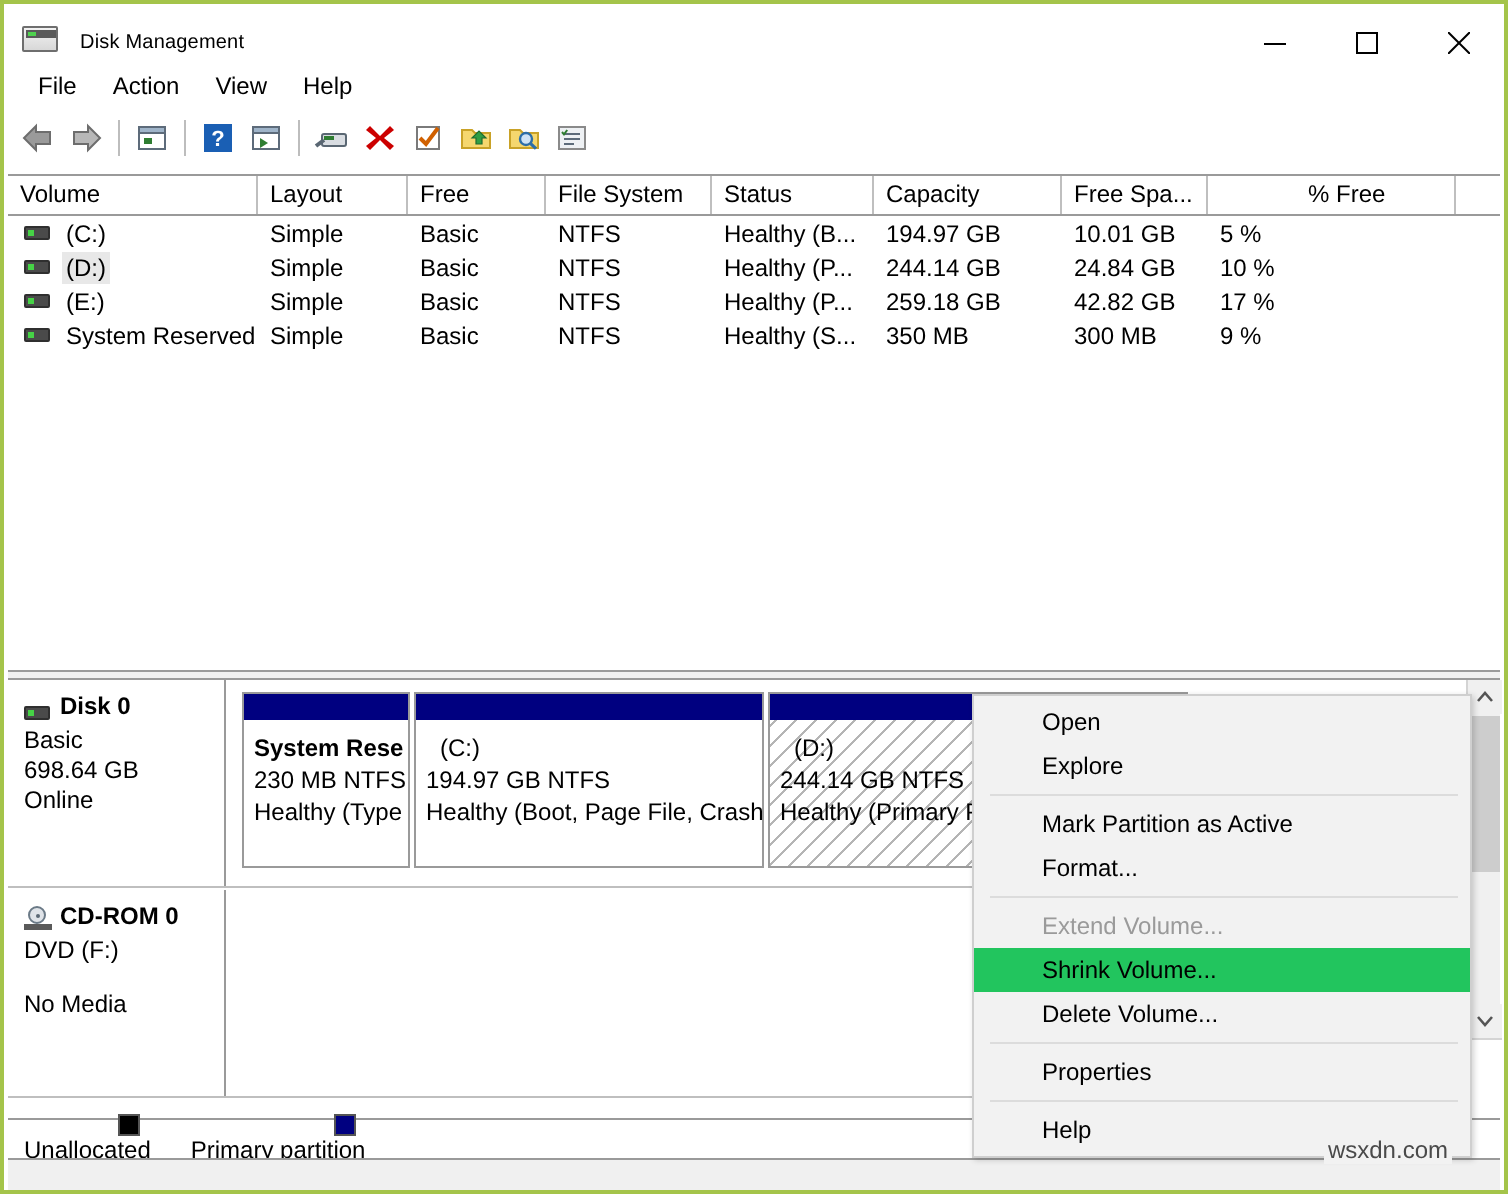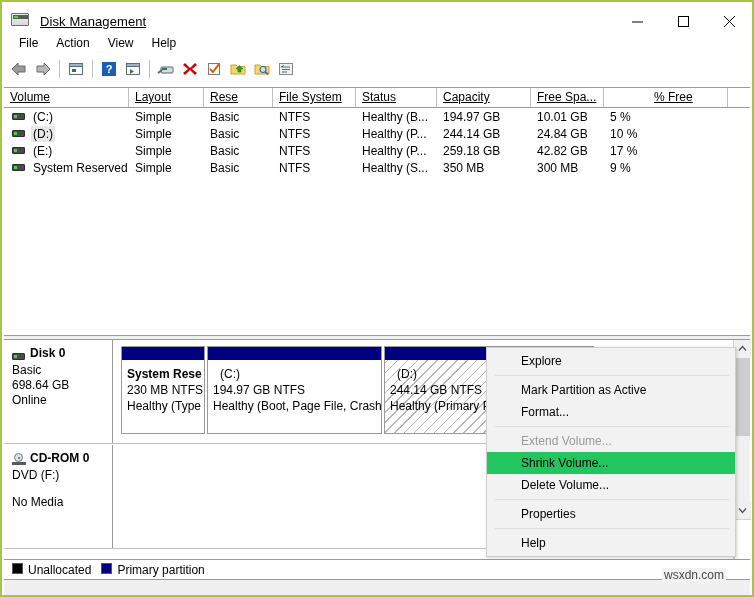--- a/index.html
+++ b/index.html
@@ -59,24 +59,23 @@
     background: #5a5a5a;
   }
   .disk-glyph::after {
     content: "";
     position: absolute;
     left: 2px; top: 2px;
     width: 4px; height: 2px;
     background: #4fd24f;
   }
   .title-text {
-    font-size: 13px;
+    font-size: 10px;
     color: #000000;
     letter-spacing: 0.1px;
-    text-decoration: underline;
   }
   .win-buttons {
     position: absolute;
     right: 0; top: 0;
     height: 38px;
     display: flex;
     align-items: center;
   }
   .win-btn {
     width: 46px;
@@ -161,21 +160,20 @@
   .vh-cell {
     box-sizing: border-box;
     border-right: 1px solid #bfbfbf;
     padding-left: 6px;
     font-size: 12px;
     line-height: 19px;
     color: #000;
     overflow: hidden;
     white-space: nowrap;
     cursor: default;
-    text-decoration: underline;
   }
   .vh-cell.last-col { border-right: 1px solid #bfbfbf; margin-left: 44px; }
   .vol-rows { position: relative; }
   .vol-row {
     display: flex;
     height: 17px;
     align-items: center;
     cursor: default;
   }
   .vr-cell {
@@ -356,24 +354,25 @@
     height: 20px;
     background: #ffffff;
     border-top: 1px solid #9a9a9a;
     display: flex;
     align-items: center;
     padding-left: 8px;
     box-sizing: border-box;
   }
   .legend-item {
     display: flex;
-    align-items: flex-start;
-    margin-right: 10px;
-    font-size: 12px;
-    cursor: default;
+    align-items: flex-end;
+    margin-right: 20px;
+    font-size: 12px;
+    cursor: default;
+    flex-direction: column;
   }
   .sw {
     width: 11px; height: 11px;
     margin-right: 5px;
     border: 1px solid #555;
     box-sizing: border-box;
   }
 
   
   .statusbar {
@@ -574,21 +573,21 @@
           <line x1="5" y1="11" x2="10" y2="11" stroke="#5d6b7a"></line>
           <path d="M4 5 L5 6.2 L6.6 4" fill="none" stroke="#2f7d32" stroke-width="1"></path>
         </svg>
     </div>
   </div>
 
   <div class="vol-panel">
     <div class="vol-header">
       <div class="vh-cell" style="width:125px">Volume</div>
       <div class="vh-cell" style="width:75px">Layout</div>
-      <div class="vh-cell" style="width:69px">Rese</div>
+      <div class="vh-cell" style="width:69px">Free</div>
       <div class="vh-cell" style="width:83px">File System</div>
       <div class="vh-cell" style="width:81px">Status</div>
       <div class="vh-cell" style="width:94px">Capacity</div>
       <div class="vh-cell" style="width:73px">Free Spa...</div>
       <div class="vh-cell last-col" style="width:80px">% Free</div>
     </div>
 
     <div class="vol-rows">
 
       <div class="vol-row">
@@ -735,20 +734,21 @@
     </div>
     <div class="legend-item">
       <span class="sw" style="background:#000080"></span>
       <span>Primary partition</span>
     </div>
   </div>
 
   <div class="statusbar"></div>
 
   <div class="ctxmenu">
+    <div class="ctx-item">Open</div>
     <div class="ctx-item">Explore</div>
     <div class="ctx-sep"></div>
     <div class="ctx-item">Mark Partition as Active</div>
     <div class="ctx-item">Format...</div>
     <div class="ctx-sep"></div>
     <div class="ctx-item disabled">Extend Volume...</div>
     <div class="ctx-item highlight">Shrink Volume...</div>
     <div class="ctx-item">Delete Volume...</div>
     <div class="ctx-sep"></div>
     <div class="ctx-item">Properties</div>

